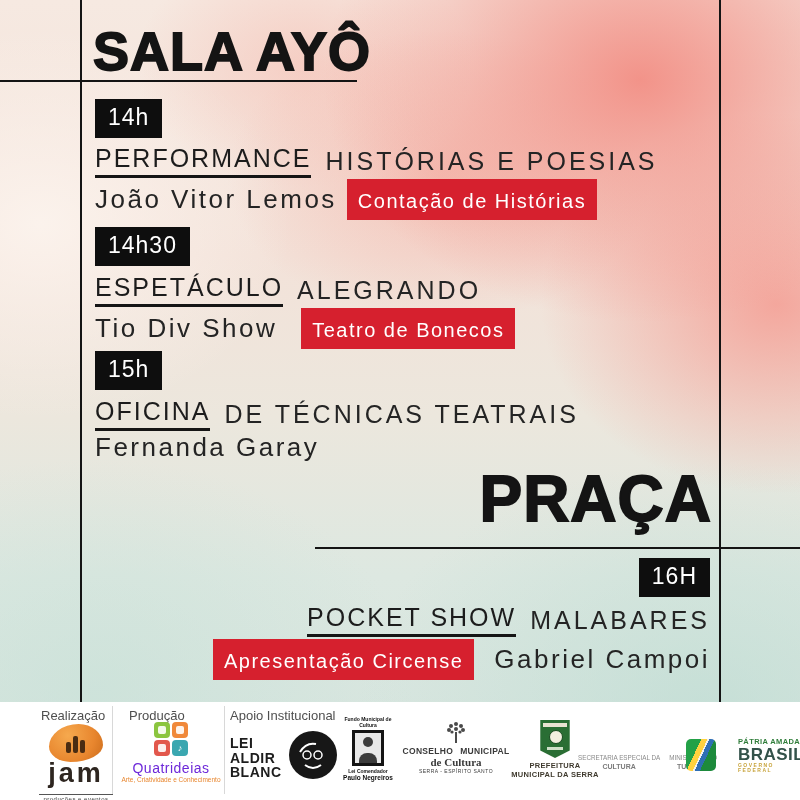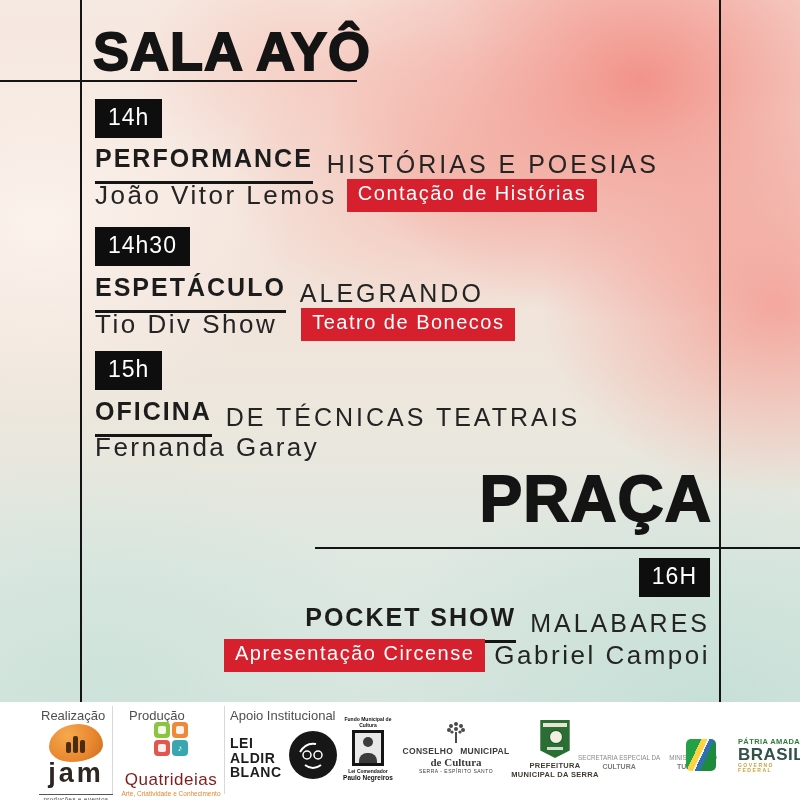--- a/index.html
+++ b/index.html
@@ -14,41 +14,41 @@
       radial-gradient(45% 35% at 5% 28%, rgba(252,244,238,.9), rgba(252,244,238,0) 70%),
       radial-gradient(55% 40% at 12% 86%, rgba(196,224,214,.55), rgba(196,224,214,0) 72%),
       radial-gradient(60% 42% at 88% 88%, rgba(186,219,209,.6), rgba(186,219,209,0) 72%),
       linear-gradient(180deg,#f6e9e1 0%,#f3e2d9 32%,#ece7dd 52%,#dde8e1 72%,#d5e4de 100%);
   }
   .fl{position:absolute;background:#141414;}
   
   .big-title{position:absolute;font-weight:700;color:#141414;-webkit-text-stroke:1.8px #141414;letter-spacing:1px;white-space:nowrap;}
   .timebox{position:absolute;background:#0e0e0e;color:#fff;font-size:23px;letter-spacing:1px;padding:5px 13px 7px;white-space:nowrap;}
   .row{position:absolute;display:flex;align-items:center;gap:14px;white-space:nowrap;}
-  .kind{font-weight:700;font-size:25px;letter-spacing:2px;border-bottom:3px solid #151515;padding-bottom:8px;}
+  .kind{font-weight:400;font-size:25px;letter-spacing:2px;border-bottom:3px solid #151515;padding-bottom:2px;}
   .lite{font-weight:400;font-size:25px;letter-spacing:3px;color:#242424;}
   .artist{font-weight:400;font-size:26px;letter-spacing:2.5px;color:#242424;}
-  .badge{background:#d6202e;color:#fff;font-size:20px;letter-spacing:1.5px;padding:3px 11px 7px;white-space:nowrap;}
+  .badge{background:#d6202e;color:#fff;font-size:20px;letter-spacing:1.5px;padding:11px 11px 7px;white-space:nowrap;}
   .right-al{right:90px;justify-content:flex-end;}
   
   .footer{position:absolute;left:0;top:702px;width:800px;height:98px;background:#ffffff;}
   .f-label{position:absolute;font-size:13px;color:#4f4f4f;}
   .f-div{position:absolute;width:1px;background:#d8d8d8;top:4px;height:88px;}
   
   .jam{position:absolute;left:30px;top:22px;width:92px;text-align:center;}
   .jam-blob{position:relative;width:54px;height:38px;margin:0 auto;background:radial-gradient(circle at 35% 30%,#f6a94e,#e8862e 60%,#c96a1a);border-radius:55% 45% 60% 40%/60% 55% 45% 40%;}
   .jam-bar{position:absolute;bottom:9px;width:5px;background:#4a2c12;border-radius:2px;}
   .jam-word{font-size:27px;font-weight:700;letter-spacing:3px;color:#2e2620;line-height:1;margin-top:-2px;}
   .jam-tag{font-size:6px;color:#3a3a3a;letter-spacing:.5px;border-top:1px solid #555;display:inline-block;padding:1px 4px 0;}
   
   .quatri{position:absolute;left:118px;top:20px;width:106px;text-align:center;}
   .q-grid{display:grid;grid-template-columns:16px 16px;gap:2px;justify-content:center;}
   .q-sq{width:16px;height:16px;border-radius:4px;position:relative;color:#fff;font-size:9px;line-height:16px;}
   .q-dot{position:absolute;left:4px;top:4px;width:8px;height:8px;background:#fff;border-radius:2px;opacity:.9;}
-  .q-word{font-size:17px;color:#7f1d1d;letter-spacing:.5px;margin-top:14px;}
+  .q-word{font-size:14px;color:#6d28d9;letter-spacing:.5px;margin-top:4px;}
   .q-tag{font-size:6.5px;color:#e8862e;}
   
   .lab{position:absolute;left:230px;top:28px;display:flex;align-items:flex-end;gap:6px;}
   .lab-txt{font-size:14px;font-weight:700;line-height:1.05;color:#1d1d1d;letter-spacing:.5px;}
   
   .fundo{position:absolute;left:336px;top:14px;width:64px;text-align:center;color:#111;}
   .fundo-top{font-size:5px;font-weight:700;}
   .portrait{position:relative;width:26px;height:30px;margin:2px auto;border:3px solid #141414;background:#e9e9e9;}
   .p-head{position:absolute;left:8px;top:4px;width:10px;height:10px;border-radius:50%;background:#3c3c3c;}
   .p-body{position:absolute;left:4px;bottom:0;width:18px;height:10px;border-radius:8px 8px 0 0;background:#3c3c3c;}
@@ -120,21 +120,21 @@
     <span class="artist">Fernanda Garay</span>
   </div>
 
   <div class="big-title" style="right:88px;top:462px;font-size:64px;">PRAÇA</div>
 
   <div class="timebox right-al" style="top:558px;">16H</div>
   <div class="row right-al" style="top:603px;">
     <span class="kind">POCKET SHOW</span>
     <span class="lite">MALABARES</span>
   </div>
-  <div class="row right-al" style="top:639px;gap:9px;">
+  <div class="row right-al" style="top:639px;gap:20px;">
     <span class="badge">Apresentação Circense</span>
     <span class="artist">Gabriel Campoi</span>
   </div>
 
   <div class="footer">
     <div class="f-div" style="left:112px;"></div>
     <div class="f-div" style="left:224px;"></div>
 
     <div class="f-label" style="left:41px;top:6px;">Realização</div>
     <div class="f-label" style="left:129px;top:6px;text-align:right;">Produção</div>

